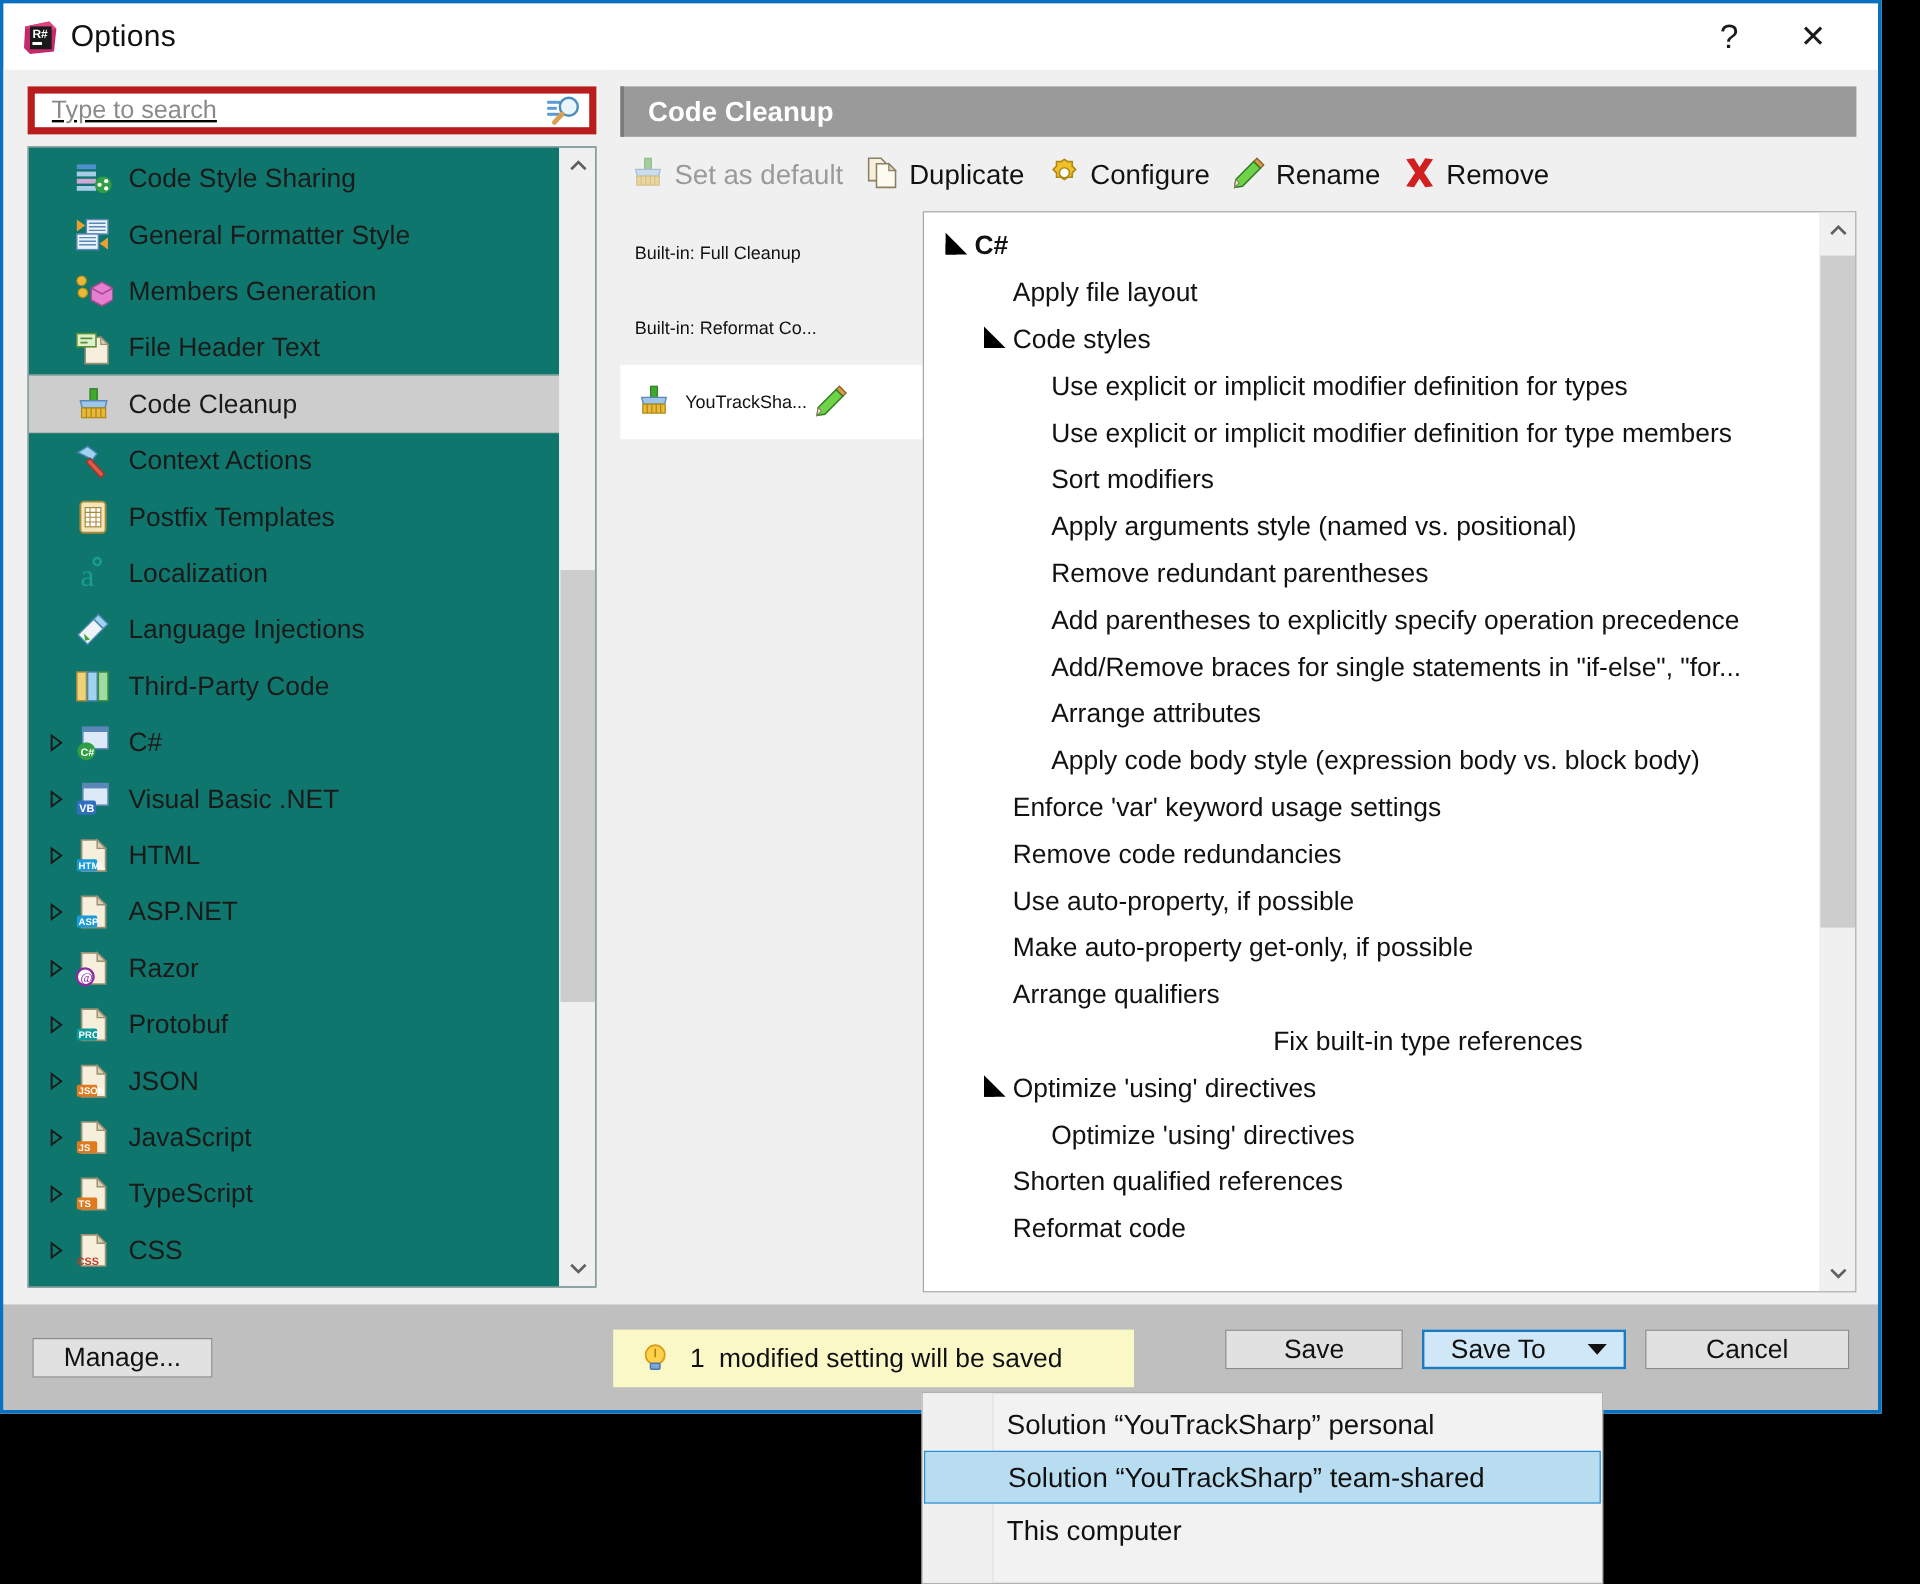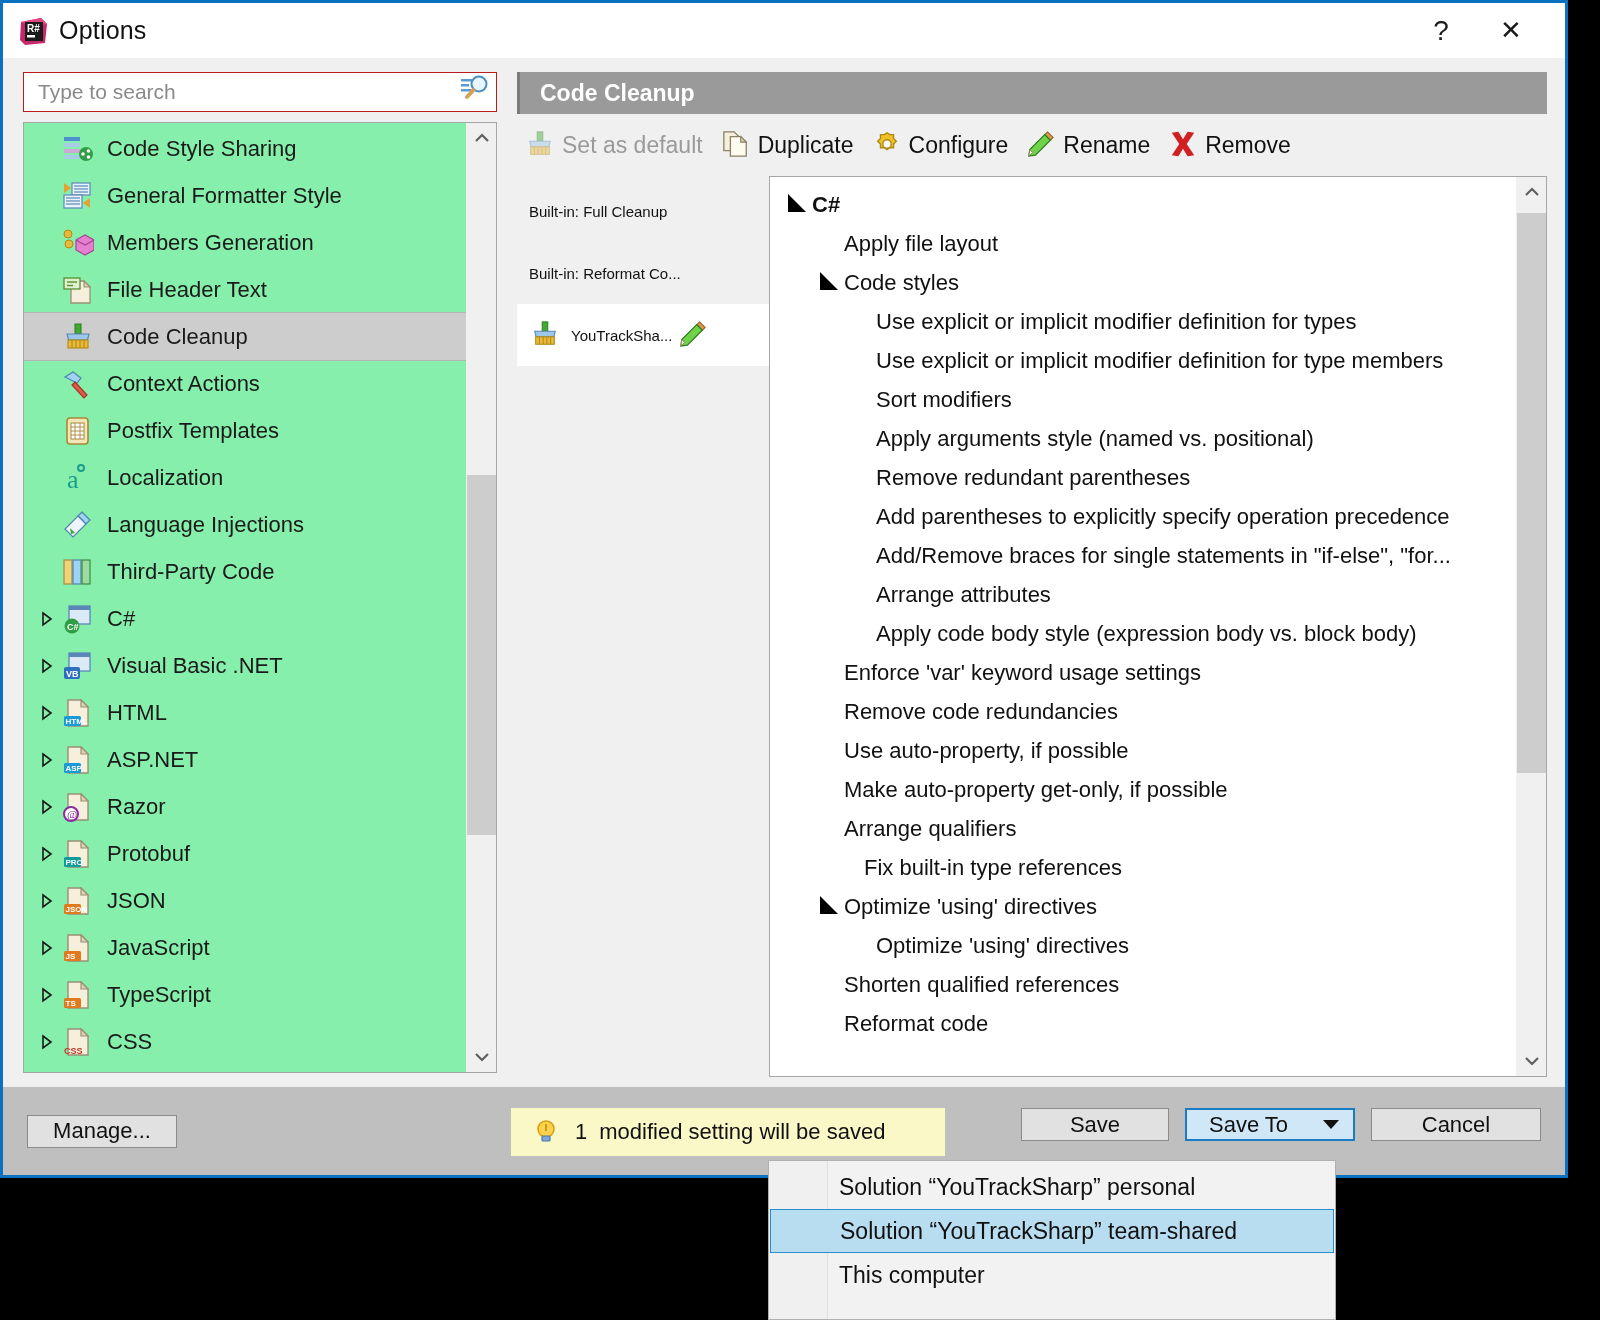--- a/index.html
+++ b/index.html
@@ -63,39 +63,40 @@
   
   #left-pane {
     width: 506px; flex: 0 0 506px;
     display: flex; flex-direction: column;
     padding: 14px 12px 0 20px;
     background: #f0f0f0;
   }
   #search-box {
     height: 40px; flex: 0 0 40px;
     background: #ffffff;
-    border: 1px solid #b91c1c;
+    border: 6px solid #b91c1c;
     display: flex; 
     padding: 0 6px 0 12px;
     margin-bottom: 10px;
+    text-decoration: underline;
   }
   #search-input {
     flex: 1 1 auto;
     border: none; outline: none;
     font-size: 21px; color: #111;
     font-family: "Liberation Sans", sans-serif;
     background: transparent;
   }
   #search-input::placeholder { color: #8a8a8a; opacity: 1; }
   #search-icon { width: 30px; height: 28px; flex: 0 0 30px; position: relative; }
 
   #tree-frame {
     flex: 1 1 auto;
     border: 1px solid #a6a6a6;
-    background: #86efac;
+    background: #0f766e;
     display: flex;
     min-height: 0;
     margin-bottom: 14px;
     overflow: hidden;
   }
   #tree-list {
     flex: 1 1 auto;
     overflow: hidden;
     padding-top: 2px;
     position: relative;
@@ -782,21 +783,21 @@
                 <span>Use auto-property, if possible</span>
               </div>
               <div class="st-row" style="padding-left: 48px;">
                 <span class="st-exp"></span>
                 <span>Make auto-property get-only, if possible</span>
               </div>
               <div class="st-row" style="padding-left: 48px;">
                 <span class="st-exp"></span>
                 <span>Arrange qualifiers</span>
               </div>
-              <div class="st-row" style="padding-left: 68px;">
+              <div class="st-row" style="padding-left: 68px; justify-content: center;">
                 <span class="st-exp"></span>
                 <span>Fix built-in type references</span>
               </div>
               <div class="st-row" style="padding-left: 48px;">
                 <span class="st-exp">
                   <span class="tri-down"></span>
                 </span>
                 <span>Optimize 'using' directives</span>
               </div>
               <div class="st-row" style="padding-left: 80px;">

